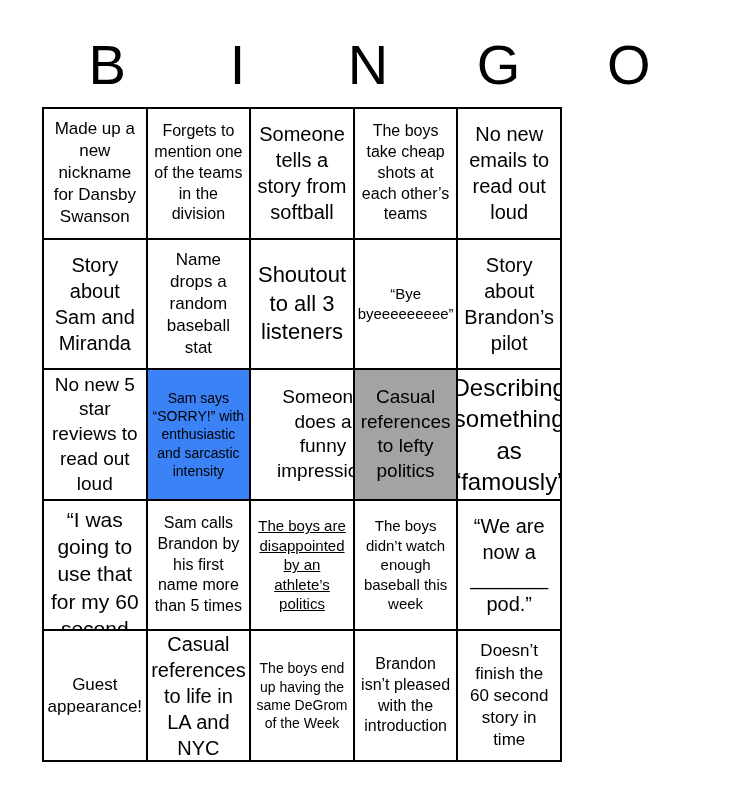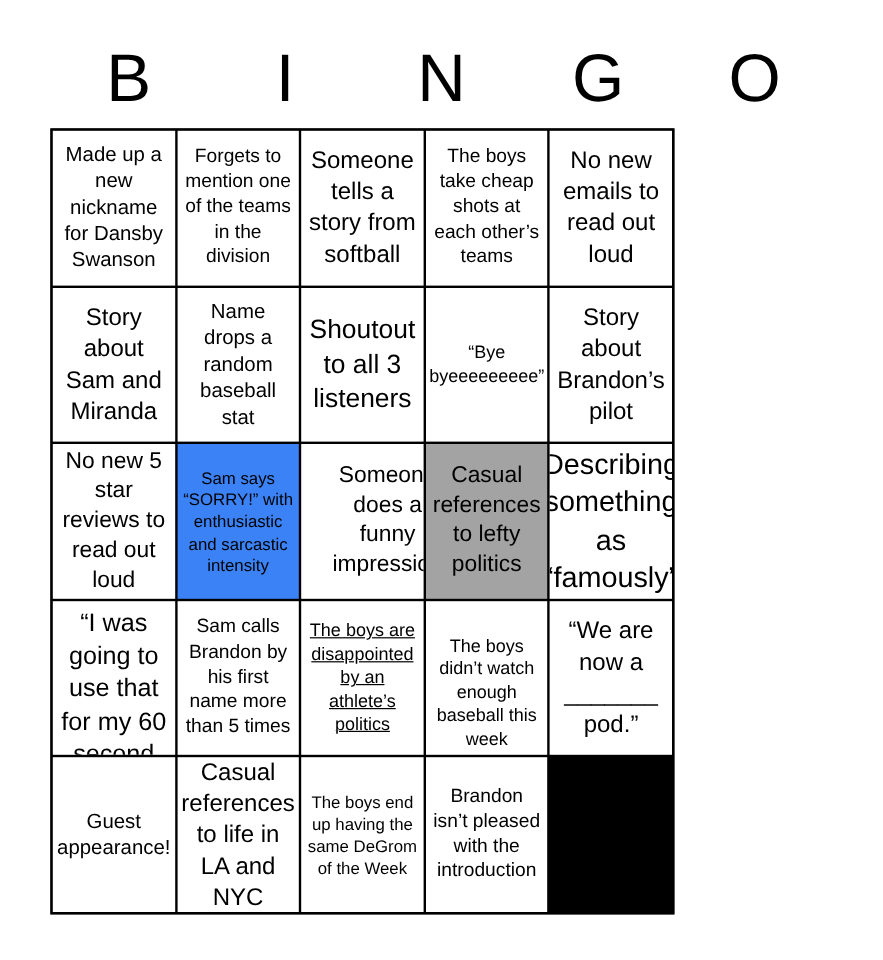--- a/index.html
+++ b/index.html
@@ -121,32 +121,35 @@
       </div>
       <div class="cell" style="background: rgb(255, 255, 255);">
         <span style="font-size: 21px; margin-top: 45px;">“I was going to use that for my 60 second story”</span>
       </div>
       <div class="cell" style="background: rgb(255, 255, 255);">
         <span style="font-size: 16px;">Sam calls Brandon by his first name more than 5 times</span>
       </div>
       <div class="cell" style="background: rgb(255, 255, 255);">
         <span style="font-size: 15px; text-decoration: underline;">The boys are disappointed by an athlete’s politics</span>
       </div>
-      <div class="cell" style="background: rgb(255, 255, 255); align-items: flex-end;">
+      <div class="cell" style="background: rgb(255, 255, 255);">
         <span style="font-size: 15px;">The boys didn’t watch enough baseball this week</span>
       </div>
       <div class="cell" style="background: rgb(255, 255, 255);">
         <span style="font-size: 20px;">“We are now a _______ pod.”</span>
       </div>
       <div class="cell" style="background: rgb(255, 255, 255);">
         <span style="font-size: 17px;">Guest appearance!</span>
       </div>
       <div class="cell" style="background: rgb(255, 255, 255);">
         <span style="font-size: 20px;">Casual references to life in LA and NYC</span>
       </div>
       <div class="cell" style="background: rgb(255, 255, 255);">
         <span style="font-size: 14px;">The boys end up having the same DeGrom of the Week</span>
       </div>
       <div class="cell" style="background: rgb(255, 255, 255);">
         <span style="font-size: 16px;">Brandon isn’t pleased with the introduction</span>
       </div>
+      <div class="cell" style="background: rgb(255, 255, 255);">
+        <span style="font-size: 17px;">Doesn’t finish the 60 second story in time</span>
+      </div>
     </div>
 </div>
 
 </body></html>

